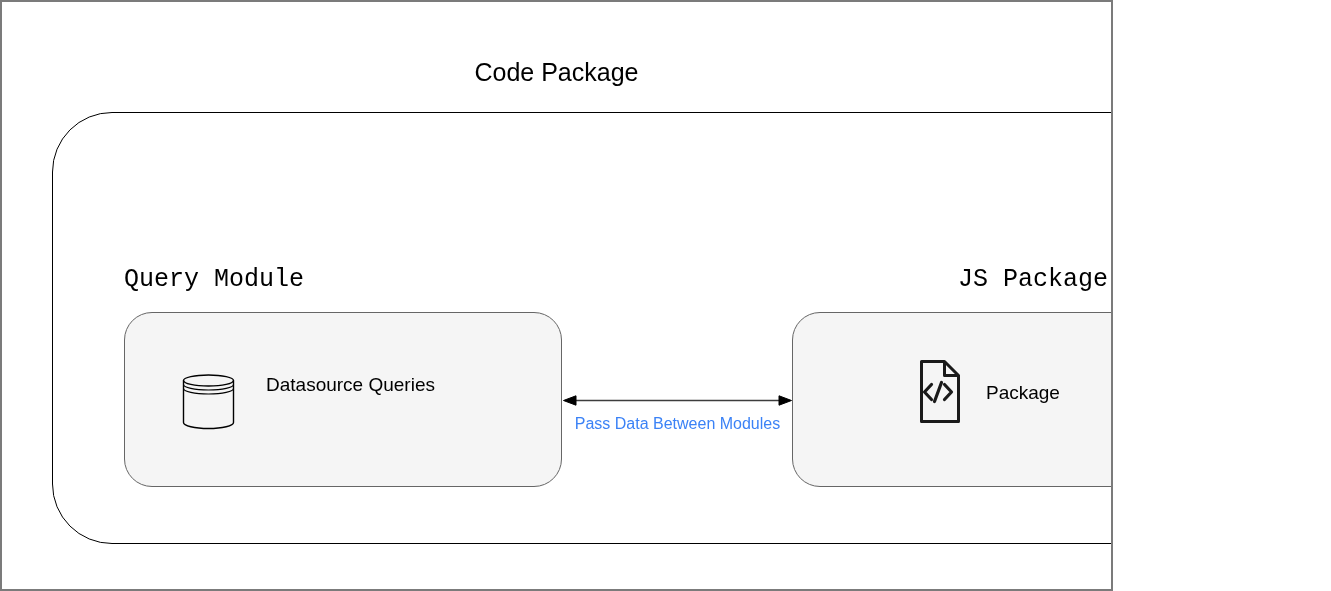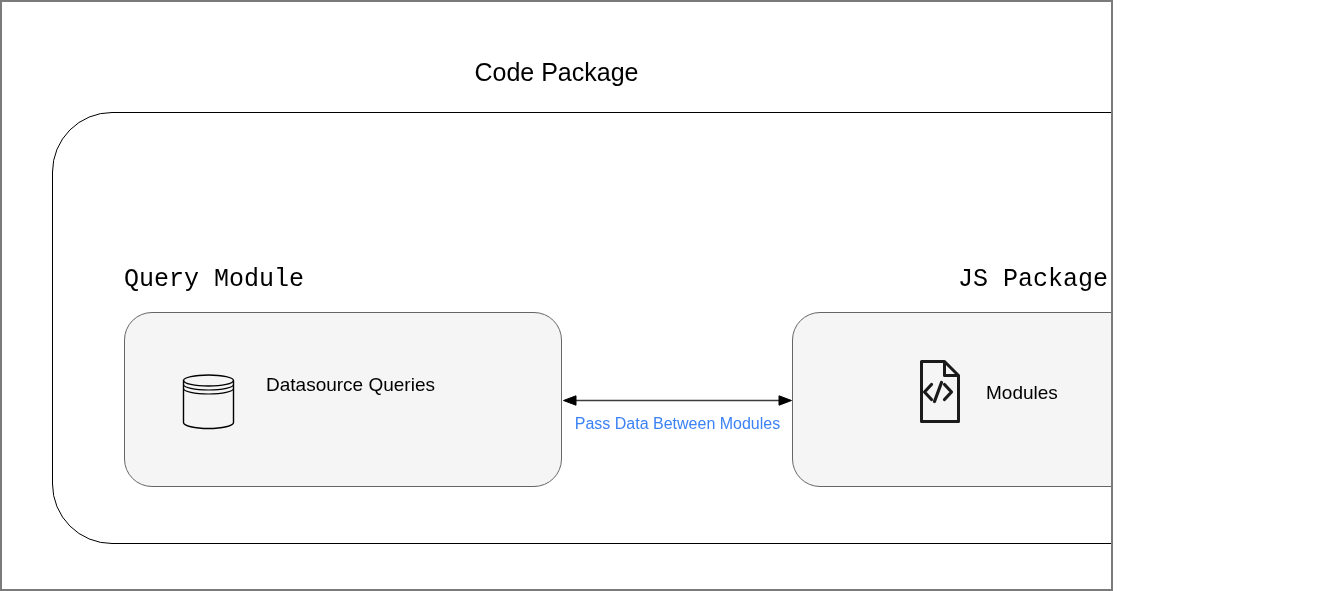--- a/index.html
+++ b/index.html
@@ -117,16 +117,16 @@
   <div class="module-box js">
     <svg class="file-icon" width="44" height="63" viewBox="0 0 44 63" aria-label="&lt;/&gt;">
       <path d="M5.5,1.5 H28.5 L42.5,15.5 V61.5 H5.5 Z" fill="#f5f5f5" stroke="#1a1a1a" stroke-width="3" stroke-linejoin="round"></path>
       <path d="M28.5,1.5 V15.5 H42.5" fill="none" stroke="#1a1a1a" stroke-width="3" stroke-linejoin="round"></path>
       <g stroke="#1a1a1a" stroke-width="3.2" fill="none" stroke-linecap="round" stroke-linejoin="round">
         <path d="M15.5,24.5 L8.5,32 L15.5,39.5"></path>
         <path d="M28.5,24.5 L35.5,32 L28.5,39.5"></path>
         <path d="M25.5,22.5 L18.5,41.5"></path>
       </g>
     </svg>
-    <span class="item-label">Modules</span>
+    <span class="item-label">Package</span>
   </div>
 
 </div>
 
 </body></html>

